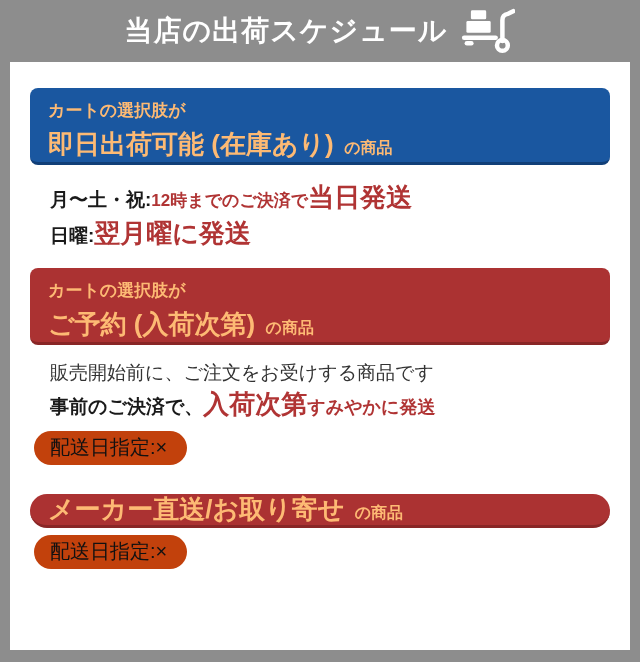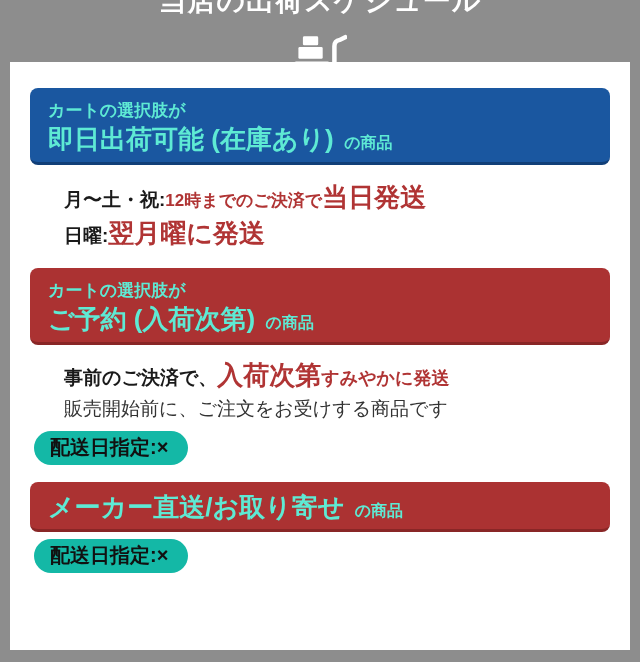--- a/index.html
+++ b/index.html
@@ -8,21 +8,21 @@
     background:#8d8d8d;
     font-family:"Liberation Sans","DejaVu Sans",sans-serif;
     overflow:hidden;
     -webkit-font-smoothing:antialiased;
   }
   *{box-sizing:border-box;}
 
   
   .header{
     height:62px;
-    display:flex;align-items:center;justify-content:center;gap:14px;flex-direction:column;
+    display:flex;align-items:center;justify-content:center;gap:14px;
   }
   .header-title{
     color:#ffffff;font-size:28px;font-weight:800;letter-spacing:1px;
   }
   .header-icon{display:block;}
 
   
   .panel{
     margin:0 10px 12px 10px;
     height:588px;
@@ -30,59 +30,59 @@
     padding-top:26px;
   }
 
   
   .banner{
     position:relative;
     margin:0 20px;
     width:580px;
     border-radius:8px;
     padding:10px 18px 8px 18px;
-    color:#5eead4;
+    color:#fdba74;
   }
   .banner.blue{background:#1a57a0;border-bottom:3px solid #113f78;height:77px;}
   .banner.red{background:#ab3232;border-bottom:3px solid #892626;}
   .banner.tall{height:77px;}
-  .banner.short{height:50px;display:flex;align-items:flex-start;}
+  .banner.short{height:34px;display:flex;align-items:center;border-radius:18px;}
   .banner-top{font-size:17px;font-weight:700;line-height:26px;}
-  .banner-main{line-height:30px;white-space:nowrap;}
+  .banner-main{line-height:40px;white-space:nowrap;}
   .banner-em{font-size:26px;font-weight:800;}
   .banner-suffix{font-size:16px;font-weight:700;margin-left:6px;}
   .banner-note{
     position:absolute;right:18px;top:50%;transform:translateY(-50%);
     font-size:17px;font-weight:700;
   }
 
   
-  .sec-text{padding-left:54px;}
+  .sec-text{padding-left:40px;}
   .t-black{color:#1a1a1a;font-size:19px;font-weight:800;}
   .t-plain{color:#333333;font-size:19px;font-weight:400;}
   .t-red-md{color:#b03434;font-size:17px;font-weight:700;}
   .t-red-lg{color:#b03434;font-size:26px;font-weight:800;}
   .t-red-sm{color:#b03434;font-size:18px;font-weight:700;}
   .line{line-height:33px;white-space:nowrap;}
   .line.plain-line{line-height:28px;}
 
   .mt16{margin-top:16px;}
   .mt15{margin-top:15px;}
   .mt14{margin-top:14px;}
   .mt12{margin-top:12px;}
   .mt17{margin-top:17px;}
 
   
   .pill{
     display:inline-block;
-    margin:7px 0 0 24px;
-    background:#14b8a6;
+    margin:7px 0 12px 24px;
+    background:#c2410c;
     border-radius:18px;
     padding:4px 20px 5px 16px;
-    font-size:20px;font-weight:700;color:#111111;
+    font-size:20px;font-weight:400;color:#111111;
     line-height:25px;
   }
 </style>
 </head>
 <body>
 
 <div class="header">
   <span class="header-title">当店の出荷スケジュール</span>
   <span>
     <svg class="header-icon" width="54" height="46" viewBox="0 0 60 50" aria-hidden="true">
@@ -125,25 +125,25 @@
   
   <div class="banner red tall mt15">
     <div class="banner-top">カートの選択肢が</div>
     <div class="banner-main">
       <span class="banner-em">ご予約 (入荷次第)</span>
       <span class="banner-suffix">の商品</span>
     </div>
   </div>
 
   <div class="sec-text mt14">
+    <div class="line plain-line">
+      <span class="t-plain">販売開始前に、ご注文をお受けする商品です</span>
+    </div>
     <div class="line">
       <span class="t-black">事前のご決済で、</span><span class="t-red-lg">入荷次第</span><span class="t-red-sm">すみやかに発送</span>
-    </div>
-    <div class="line plain-line">
-      <span class="t-plain">販売開始前に、ご注文をお受けする商品です</span>
     </div>
   </div>
 
   <div class="pill">配送日指定:×</div>
 
   
   <div class="banner red short mt17">
     <div class="banner-main">
       <span class="banner-em">メーカー直送/お取り寄せ</span>
       <span class="banner-suffix">の商品</span>

